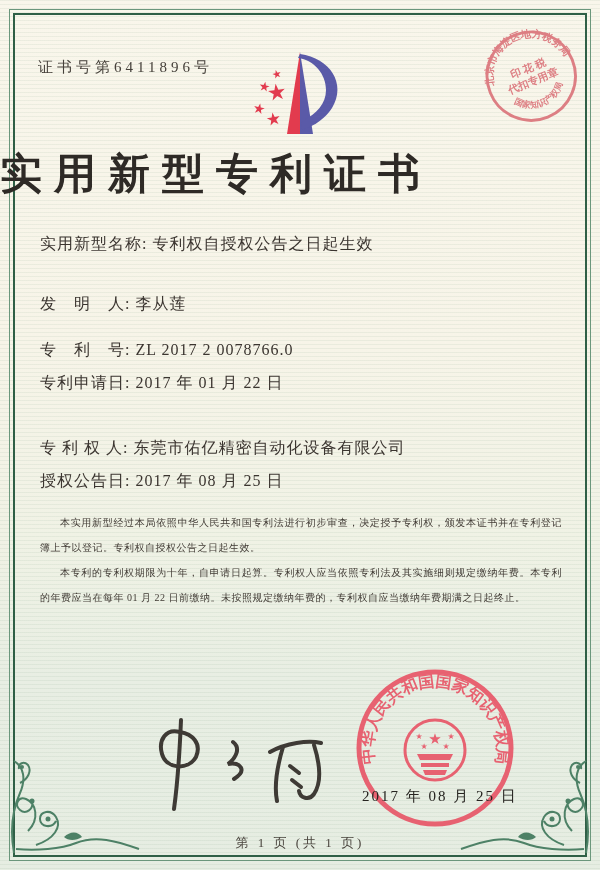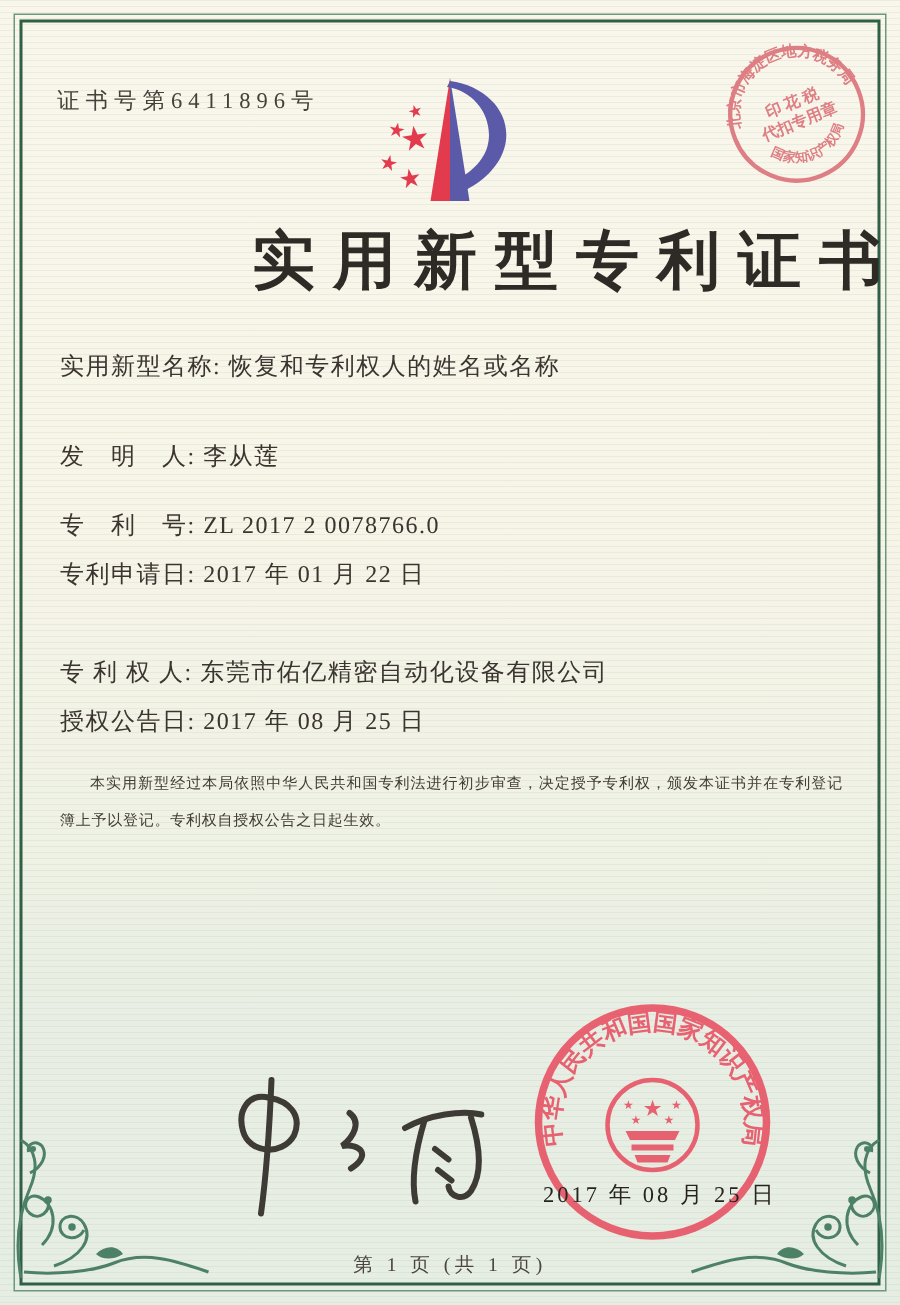--- a/index.html
+++ b/index.html
@@ -8,21 +8,21 @@
     font-family:"Liberation Serif","DejaVu Serif",serif;color:#3b3530;
     background:
       repeating-linear-gradient(180deg, rgba(115,155,125,0.10) 0 1px, rgba(0,0,0,0) 1px 4px),
       linear-gradient(180deg,#f9f6eb 0%,#f7f4e8 40%,#f0f2e5 62%,#e8eee3 78%,#e6ede2 100%);
   }
   .border-outer{position:absolute;inset:9px;border:1px solid #6b977c;pointer-events:none;}
   .border-inner{position:absolute;inset:13px;border:2px solid #2f5f46;pointer-events:none;}
   .cert-no{position:absolute;left:38px;top:58px;font-size:15px;letter-spacing:4px;color:#45403a;}
   .logo{position:absolute;left:250px;top:44px;}
   .tax-stamp{position:absolute;left:484px;top:28px;transform:rotate(-22deg);opacity:0.88;}
-  .title{position:absolute;left:0;top:146px;width:100%;text-align:right;
+  .title{position:absolute;left:0;top:146px;width:100%;text-align:left;
          font-size:42px;font-weight:600;letter-spacing:12px;color:#2e2a26;}
   .fields{position:absolute;left:40px;top:234px;width:520px;}
   .field-row{position:absolute;left:0;font-size:16px;letter-spacing:1px;white-space:nowrap;}
   .field-row:nth-of-type(1){top:0px;}
   .field-row:nth-of-type(2){top:60px;}
   .field-row:nth-of-type(3){top:106px;}
   .field-row:nth-of-type(4){top:139px;text-align:center;}
   .field-row:nth-of-type(5){top:204px;}
   .field-row:nth-of-type(6){top:237px;}
   .paragraphs{position:absolute;left:40px;top:510px;width:522px;}
@@ -77,30 +77,31 @@
         <textPath href="#taxBottom" startOffset="50%" text-anchor="middle">国家知识产权局</textPath>
       </text>
       <text x="50" y="45" text-anchor="middle" font-size="11" font-weight="bold" fill="#da6f76">印 花 税</text>
       <text x="50" y="59" text-anchor="middle" font-size="11" font-weight="bold" fill="#da6f76">代扣专用章</text>
     </svg>
   </div>
 
   <div class="title">实用新型专利证书</div>
 
   <div class="fields">
-    <div class="field-row"><span>实用新型名称: </span><span>恢复和专利权人的姓名或名称</span></div>
+    <div class="field-row"><span>实用新型名称: </span><span>专利权自授权公告之日起生效</span></div>
     <div class="field-row"><span>发　明　人: </span><span>李从莲</span></div>
     <div class="field-row"><span>专　利　号: </span><span>ZL 2017 2 0078766.0</span></div>
     <div class="field-row"><span>专利申请日: </span><span>2017 年 01 月 22 日</span></div>
     <div class="field-row"><span>专 利 权 人: </span><span>东莞市佑亿精密自动化设备有限公司</span></div>
     <div class="field-row"><span>授权公告日: </span><span>2017 年 08 月 25 日</span></div>
   </div>
 
   <div class="paragraphs">
     <p>本实用新型经过本局依照中华人民共和国专利法进行初步审查，决定授予专利权，颁发本证书并在专利登记簿上予以登记。专利权自授权公告之日起生效。</p>
+    <p>本专利的专利权期限为十年，自申请日起算。专利权人应当依照专利法及其实施细则规定缴纳年费。本专利的年费应当在每年 01 月 22 日前缴纳。未按照规定缴纳年费的，专利权自应当缴纳年费期满之日起终止。</p>
   </div>
 
 
   <div class="signature">
     <svg width="195" height="100" viewBox="0 0 195 100">
       <g fill="none" stroke="#3e3a35" stroke-width="4" stroke-linecap="round">
         <path d="M52,20 C38,16 30,28 34,42 C38,57 60,59 68,45 C74,31 64,22 52,20"></path>
         <path d="M53,8 C52,32 50,68 46,97"></path>
         <path d="M105,30 C113,36 108,46 100,52 C112,50 120,58 106,67"></path>
         <path d="M142,40 C158,31 180,28 193,31"></path>

